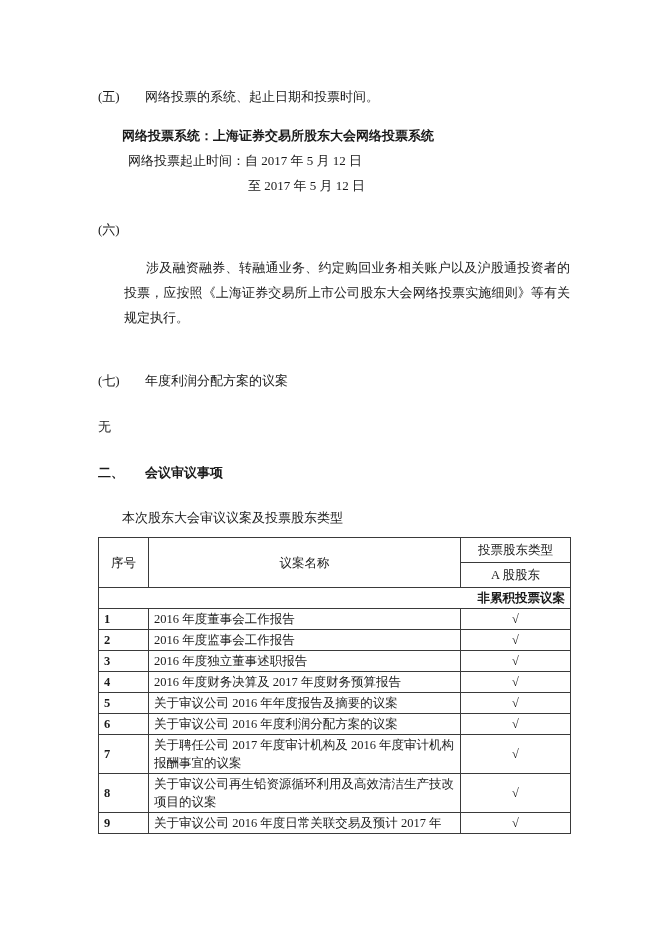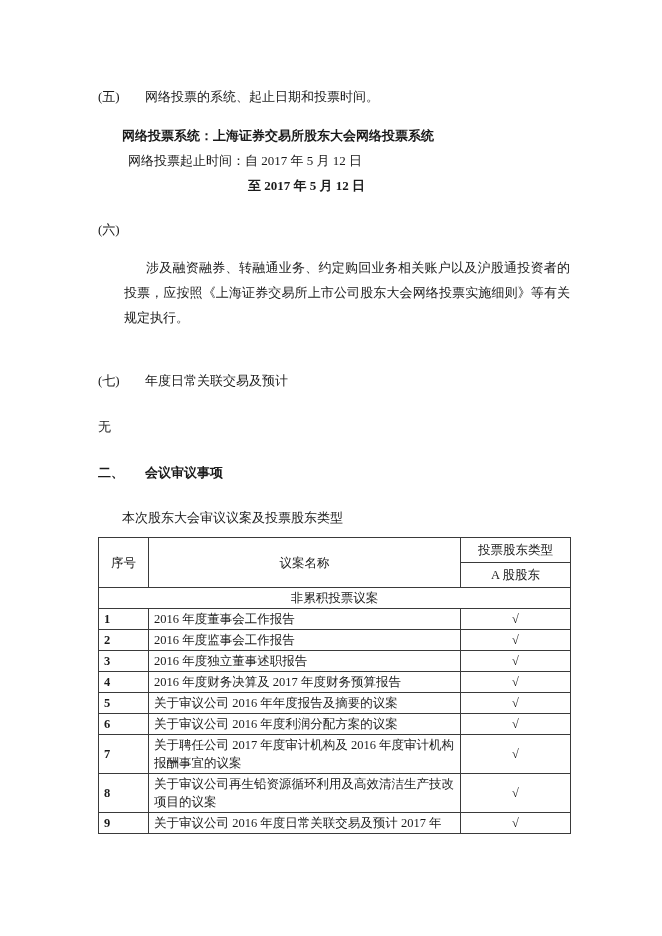--- a/index.html
+++ b/index.html
@@ -23,21 +23,21 @@
     display: flex;
     margin: 0 0 0 0;
   }
   .sec-heading .num {
     width: 47px;
     flex: 0 0 47px;
   }
   .gap18 { height: 14px; }
   .line-system { margin-left: 24px; font-weight: bold; }
   .line-start  { margin-left: 30px; }
-  .line-end    { margin-left: 150px; font-weight: bold; }
+  .line-end    { margin-left: 150px; }
   .para {
     text-indent: 2em;
     text-align: justify;
     margin: 5px 0 0 0;
   }
   .para-6 {
     margin: 13px 0 0 26px;
     text-indent: 1.7em;
     text-align: justify;
   }
@@ -62,21 +62,21 @@
     border: 1px solid #3a3a3a;
     padding: 1px 5px;
     vertical-align: middle;
     line-height: 18px;
     margin-left: 48px;
   }
   col.c-no   { width: 50px; }
   col.c-name { width: 312px; }
   col.c-vote { width: 110px; }
   th.h-cell { font-weight: normal; text-align: center; height: 25px; }
-  td.group-cell { text-align: center; height: 20px; }
+  td.group-cell { text-align: right; height: 20px; font-weight: bold; }
   td.no-cell { font-weight: bold; text-align: left; }
   td.name-cell { font-weight: normal; text-align: left; }
   td.vote-cell { text-align: center; }
   tr.body-row td { height: 20px; }
 </style>
 </head>
 <body>
 
 <div class="page">
   <div class="content">
@@ -94,21 +94,21 @@
 
 
     <div class="sec-heading mt20">
       <span class="num">(六)</span>
     </div>
 
     <p class="para-6">涉及融资融券、转融通业务、约定购回业务相关账户以及沪股通投资者的投票，应按照《上海证券交易所上市公司股东大会网络投票实施细则》等有关规定执行。</p>
 
     <div class="sec-heading mt40">
       <span class="num">(七)</span>
-      <span>年度日常关联交易及预计</span>
+      <span>年度利润分配方案的议案</span>
     </div>
 
     <div class="mt22">无</div>
 
     <div class="agenda-heading">
       <span class="num">二、</span>
       <span>会议审议事项</span>
     </div>
 
     <div class="table-intro">本次股东大会审议议案及投票股东类型</div>

